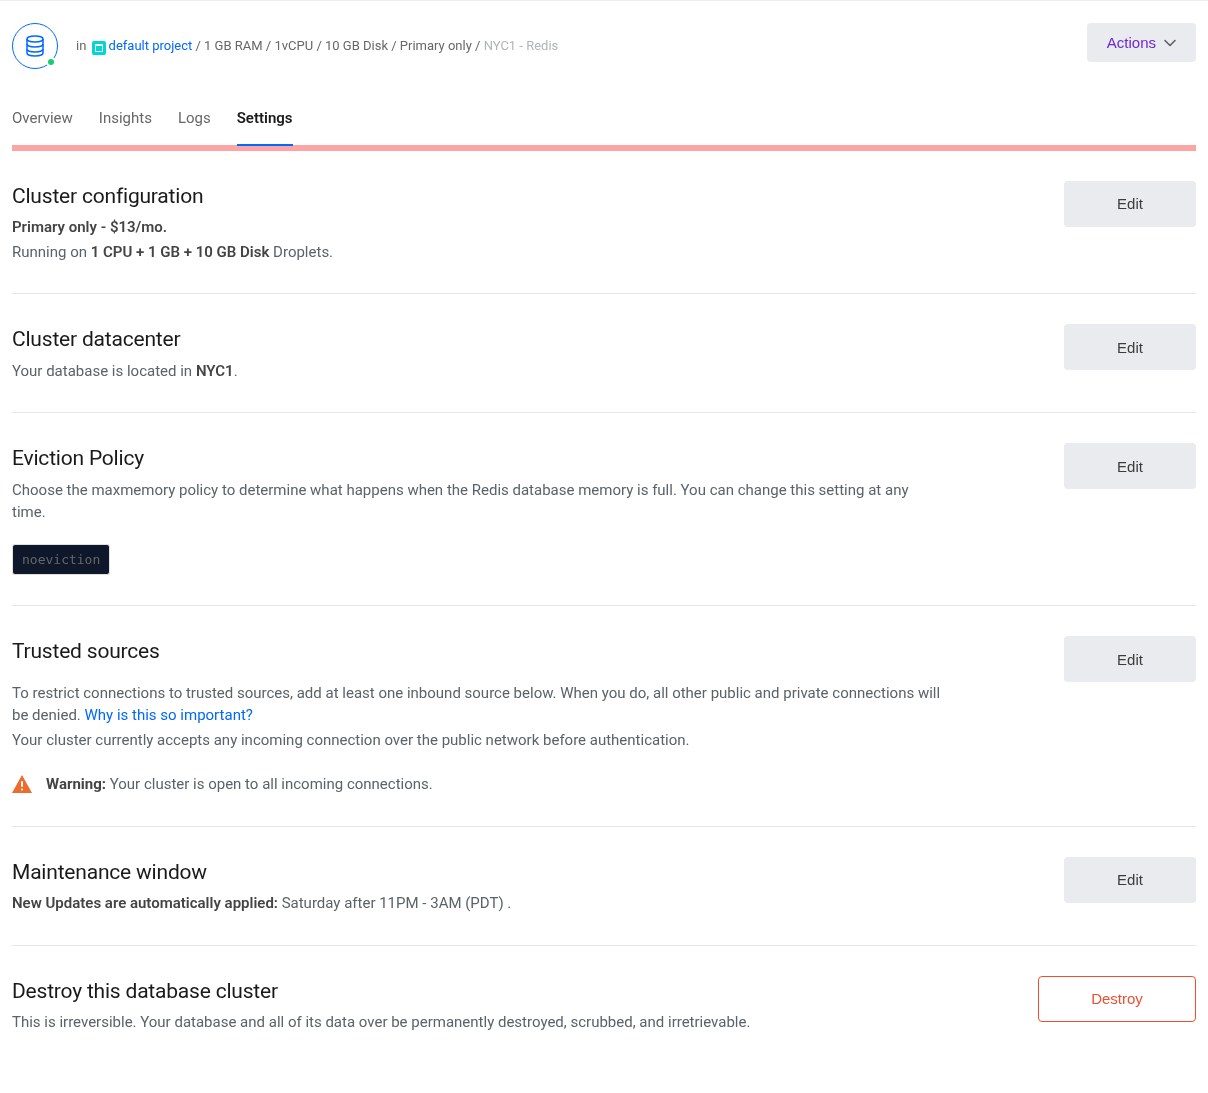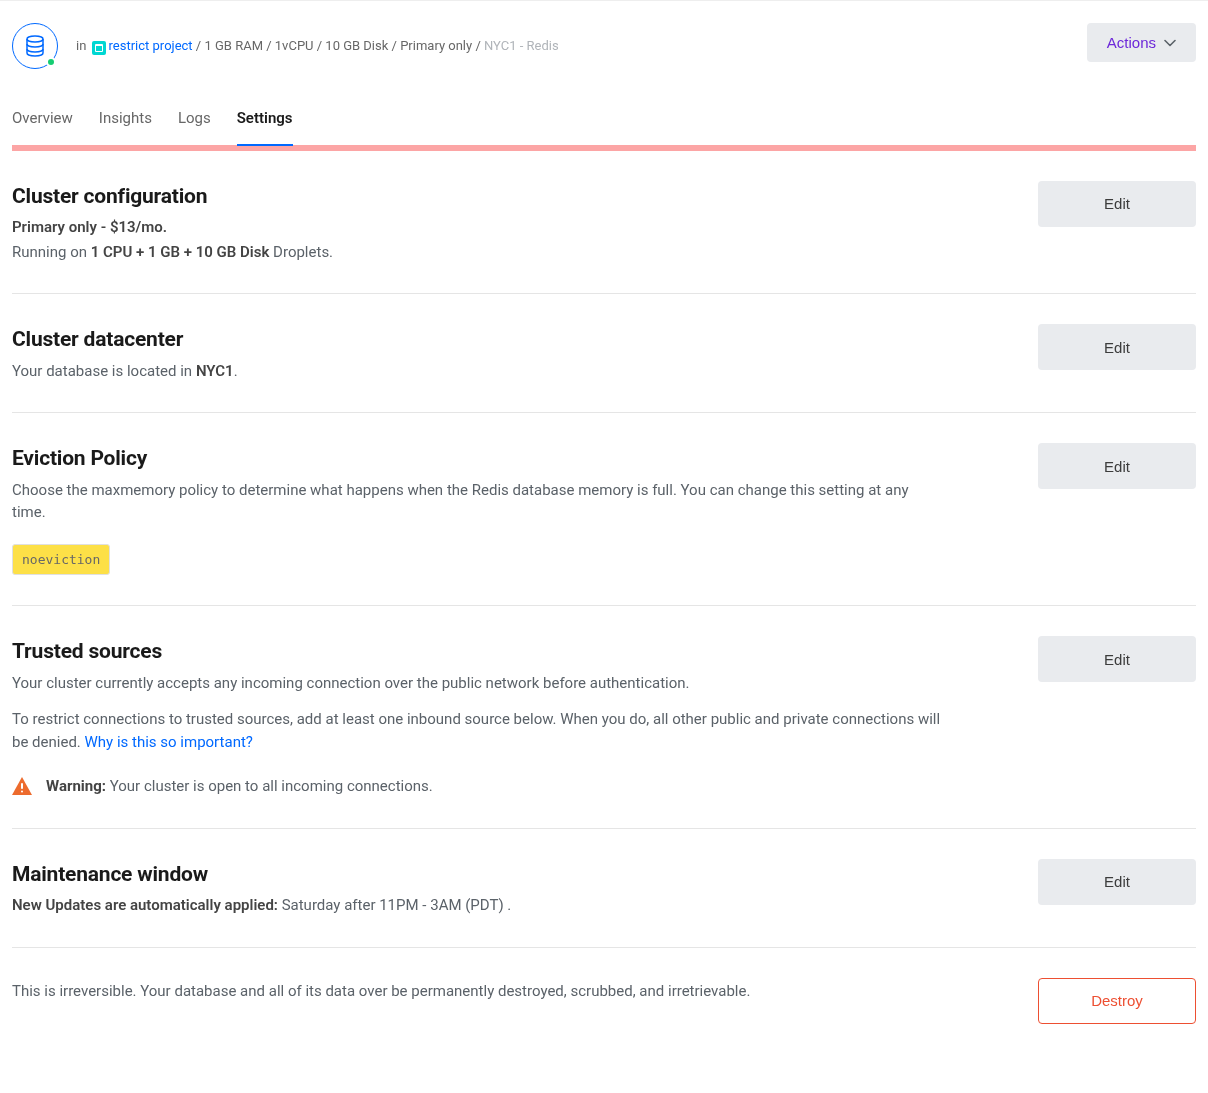--- a/index.html
+++ b/index.html
@@ -116,39 +116,39 @@
     justify-content: space-between;
     align-items: flex-start;
     padding: 30px 0 30px 0;
     border-bottom: 1px solid #e5e5e5;
     gap: 40px;
   }
   .section:last-child { border-bottom: none; }
   .section-content { flex: 1; max-width: 930px; }
   .section h2 {
     font-size: 21px;
-    font-weight: 700;
+    font-weight: 400;
     color: #1a1a1a;
     margin-bottom: 4px;
     letter-spacing: -0.2px;
   }
   .section p {
     color: #5b6269;
     font-size: 15px;
     margin-top: 2px;
   }
   .section p b, .section p strong { color: #444; font-weight:600; }
   .section .subtext { color: #5b6269; }
   .section .link { color: #0069ff; cursor:pointer; }
 
   .btn-edit {
     background: #e9ebee;
     border: none;
     border-radius: 4px;
-    width: 158px;
+    width: 132px;
     height: 46px;
     font-size: 15px;
     color: #3c3c3c;
     cursor: pointer;
     flex-shrink: 0;
   }
   .btn-destroy {
     background: #fff;
     border: 1px solid #ed4f32;
     color: #ed4f32;
@@ -156,21 +156,21 @@
     width: 158px;
     height: 46px;
     font-size: 15px;
     cursor: pointer;
     flex-shrink: 0;
   }
   .code-chip {
     display: inline-block;
     font-family: ui-monospace, SFMono-Regular, Menlo, monospace;
     font-size: 13px;
-    background: #fde047;
+    background: #0f172a;
     border: 1px solid #e0e0e0;
     border-radius: 3px;
     padding: 5px 9px;
     color: #676767;
     margin-top: 20px;
   }
   .warn-row {
     display: flex;
     align-items: center;
     gap: 14px;
@@ -192,21 +192,21 @@
           <ellipse cx="10" cy="4" rx="8" ry="3" stroke="#0069ff" stroke-width="1.5" fill="none"></ellipse>
           <path d="M2 4v5c0 1.66 3.58 3 8 3s8-1.34 8-3V4" stroke="#0069ff" stroke-width="1.5" fill="none"></path>
           <path d="M2 9v5c0 1.66 3.58 3 8 3s8-1.34 8-3V9" stroke="#0069ff" stroke-width="1.5" fill="none"></path>
           <path d="M2 14v4c0 1.66 3.58 3 8 3s8-1.34 8-3v-4" stroke="#0069ff" stroke-width="1.5" fill="none"></path>
         </svg>
         <span class="status-dot"></span>
       </div>
       <div class="title-block">
         <div class="subline">
           <span>in</span>
-          <span class="proj-icon"></span><span class="link">restrict project</span><span> / </span><span>1 GB RAM / 1vCPU / 10 GB Disk / Primary only</span><span> / </span><span class="muted">NYC1 - Redis</span>
+          <span class="proj-icon"></span><span class="link">default project</span><span> / </span><span>1 GB RAM / 1vCPU / 10 GB Disk / Primary only</span><span> / </span><span class="muted">NYC1 - Redis</span>
         </div>
       </div>
     </div>
     <button class="actions-btn">
       <span>Actions</span>
       <svg width="12" height="8" viewBox="0 0 12 8">
           <path d="M1 1.5 6 6.5 11 1.5" stroke="#5b6269" stroke-width="1.6" fill="none" stroke-linecap="round" stroke-linejoin="round"></path>
         </svg>
     </button>
   </div>
@@ -244,24 +244,24 @@
       <h2>Eviction Policy</h2>
       <p class="subtext">Choose the maxmemory policy to determine what happens when the Redis database memory is full. You can change this setting at any time.</p>
       <span class="code-chip">noeviction</span>
     </div>
     <button class="btn-edit">Edit</button>
   </div>
 
   <div class="section">
     <div class="section-content">
       <h2>Trusted sources</h2>
-      <p class="subtext">Your cluster currently accepts any incoming connection over the public network before authentication.</p>
       <p class="subtext" style="margin-top:14px;">
         <span>To restrict connections to trusted sources, add at least one inbound source below. When you do, all other public and private connections will be denied. </span><span class="link">Why is this so important?</span>
       </p>
+      <p class="subtext">Your cluster currently accepts any incoming connection over the public network before authentication.</p>
       <div class="warn-row">
         <span class="warn-icon">
           <svg width="20" height="18" viewBox="0 0 20 18">
               <path d="M10 0 20 18H0Z" fill="#ed6b2d"></path>
               <rect x="9" y="6" width="2" height="6" rx="1" fill="#fff"></rect>
               <rect x="9" y="13.5" width="2" height="2" rx="1" fill="#fff"></rect>
             </svg>
         </span>
         <span>
           <strong>Warning:</strong><span> Your cluster is open to all incoming connections.</span>
@@ -276,18 +276,19 @@
       <h2>Maintenance window</h2>
       <p class="subtext">
         <strong>New Updates are automatically applied:</strong><span> Saturday after 11PM - 3AM (PDT) .</span>
       </p>
     </div>
     <button class="btn-edit">Edit</button>
   </div>
 
   <div class="section">
     <div class="section-content">
+      <h2>Destroy this database cluster</h2>
       <p class="subtext">This is irreversible. Your database and all of its data over be permanently destroyed, scrubbed, and irretrievable.</p>
     </div>
     <button class="btn-destroy">Destroy</button>
   </div>
 
 </div>
 
 </body></html>

